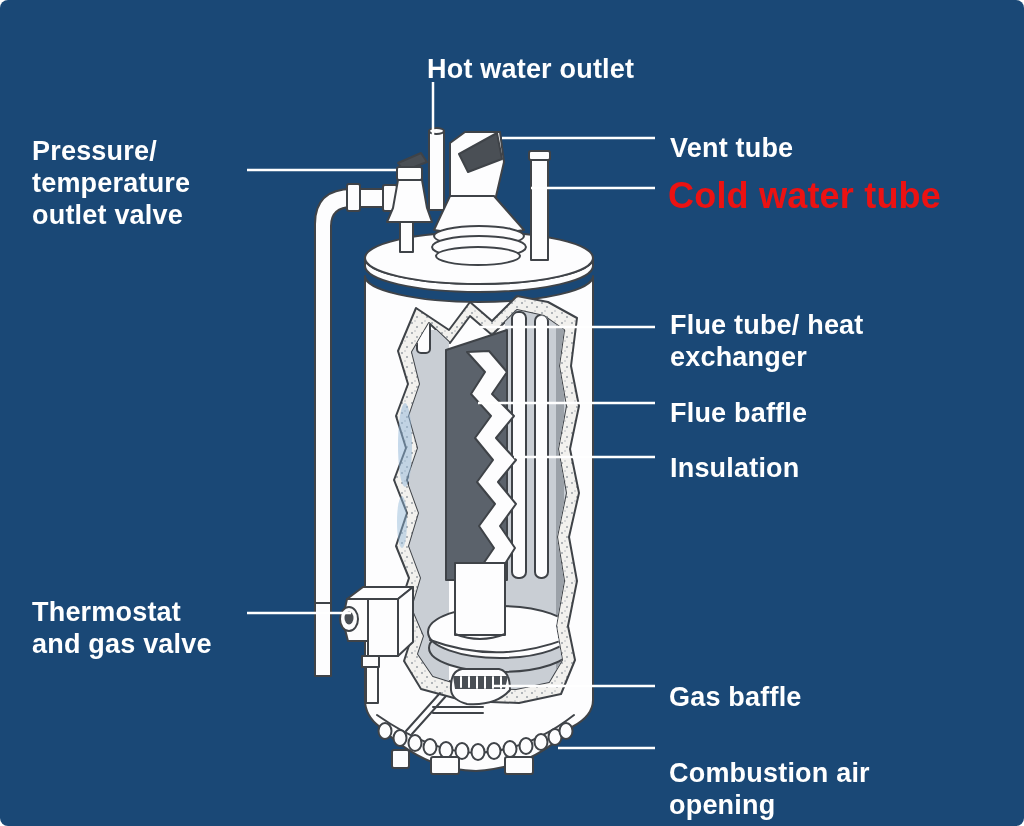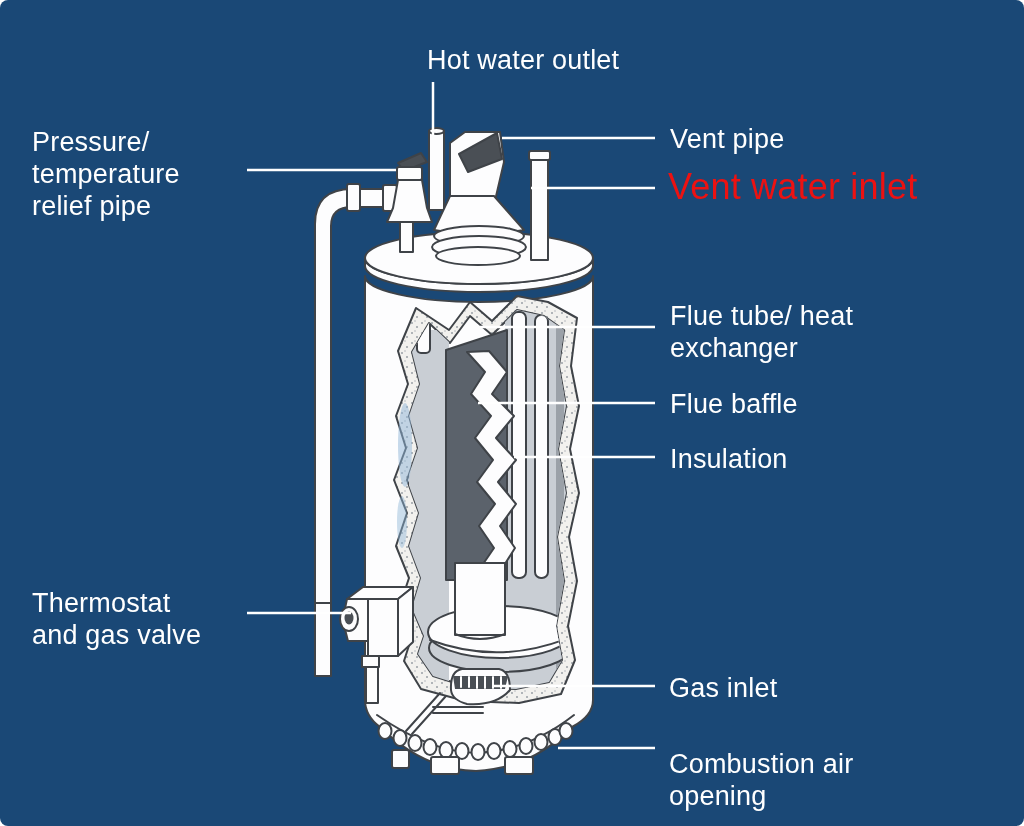--- a/index.html
+++ b/index.html
@@ -8,22 +8,22 @@
     --dark:#4a4f55; --panel:#5b626b; --smudge:#8fb6d8;
   }
   html,body{margin:0;padding:0;background:#ffffff;}
   .stage{
     position:relative; width:1024px; height:826px;
     background:var(--bg); overflow:hidden; border-radius:8px;
     font-family:"Liberation Sans", sans-serif;
   }
   .diagram{position:absolute; left:0; top:0; width:1024px; height:826px;}
   .label{
-    position:absolute; font-weight:400; font-size:27px; line-height:32px;
-    color:var(--label); white-space:pre-line; letter-spacing:0.2px;
+    position:absolute; font-weight:700; font-size:27px; line-height:32px;
+    color:var(--label); white-space:pre-line; letter-spacing:0.2px;margin-top:9px;
   }
   .label--red{color:var(--highlight); font-size:36px; line-height:40px;}
   #lbl-hot{left:427px; top:44px;}
   #lbl-prv{left:32px; top:126px;}
   #lbl-vent{left:670px; top:123px;}
   #lbl-cold{left:668px; top:167px;}
   #lbl-flue{left:670px; top:300px;}
   #lbl-baffle{left:670px; top:388px;}
   #lbl-ins{left:670px; top:443px;}
   #lbl-thermo{left:32px; top:587px;}
@@ -166,25 +166,25 @@
       <line x1="514" y1="457" x2="655" y2="457"></line>
       <line x1="247" y1="613" x2="351" y2="613"></line>
       <line x1="492" y1="686" x2="655" y2="686"></line>
       <line x1="558" y1="748" x2="655" y2="748"></line>
     </g>
   </svg>
 
   <div class="label" id="lbl-hot">Hot water outlet</div>
   <div class="label" id="lbl-prv">Pressure/
 temperature
-relief pipe</div>
-  <div class="label" id="lbl-vent">Vent pipe</div>
-  <div class="label label--red" id="lbl-cold">Vent water inlet</div>
+outlet valve</div>
+  <div class="label" id="lbl-vent">Vent tube</div>
+  <div class="label label--red" id="lbl-cold">Cold water tube</div>
   <div class="label" id="lbl-baffle">Flue baffle</div>
   <div class="label" id="lbl-flue">Flue tube/ heat
 exchanger</div>
   <div class="label" id="lbl-thermo">Thermostat
 and gas valve</div>
   <div class="label" id="lbl-ins">Insulation</div>
-  <div class="label" id="lbl-burner">Gas inlet</div>
+  <div class="label" id="lbl-burner">Gas baffle</div>
   <div class="label" id="lbl-comb">Combustion air
 opening</div>
 </div>
 
 </body></html>

